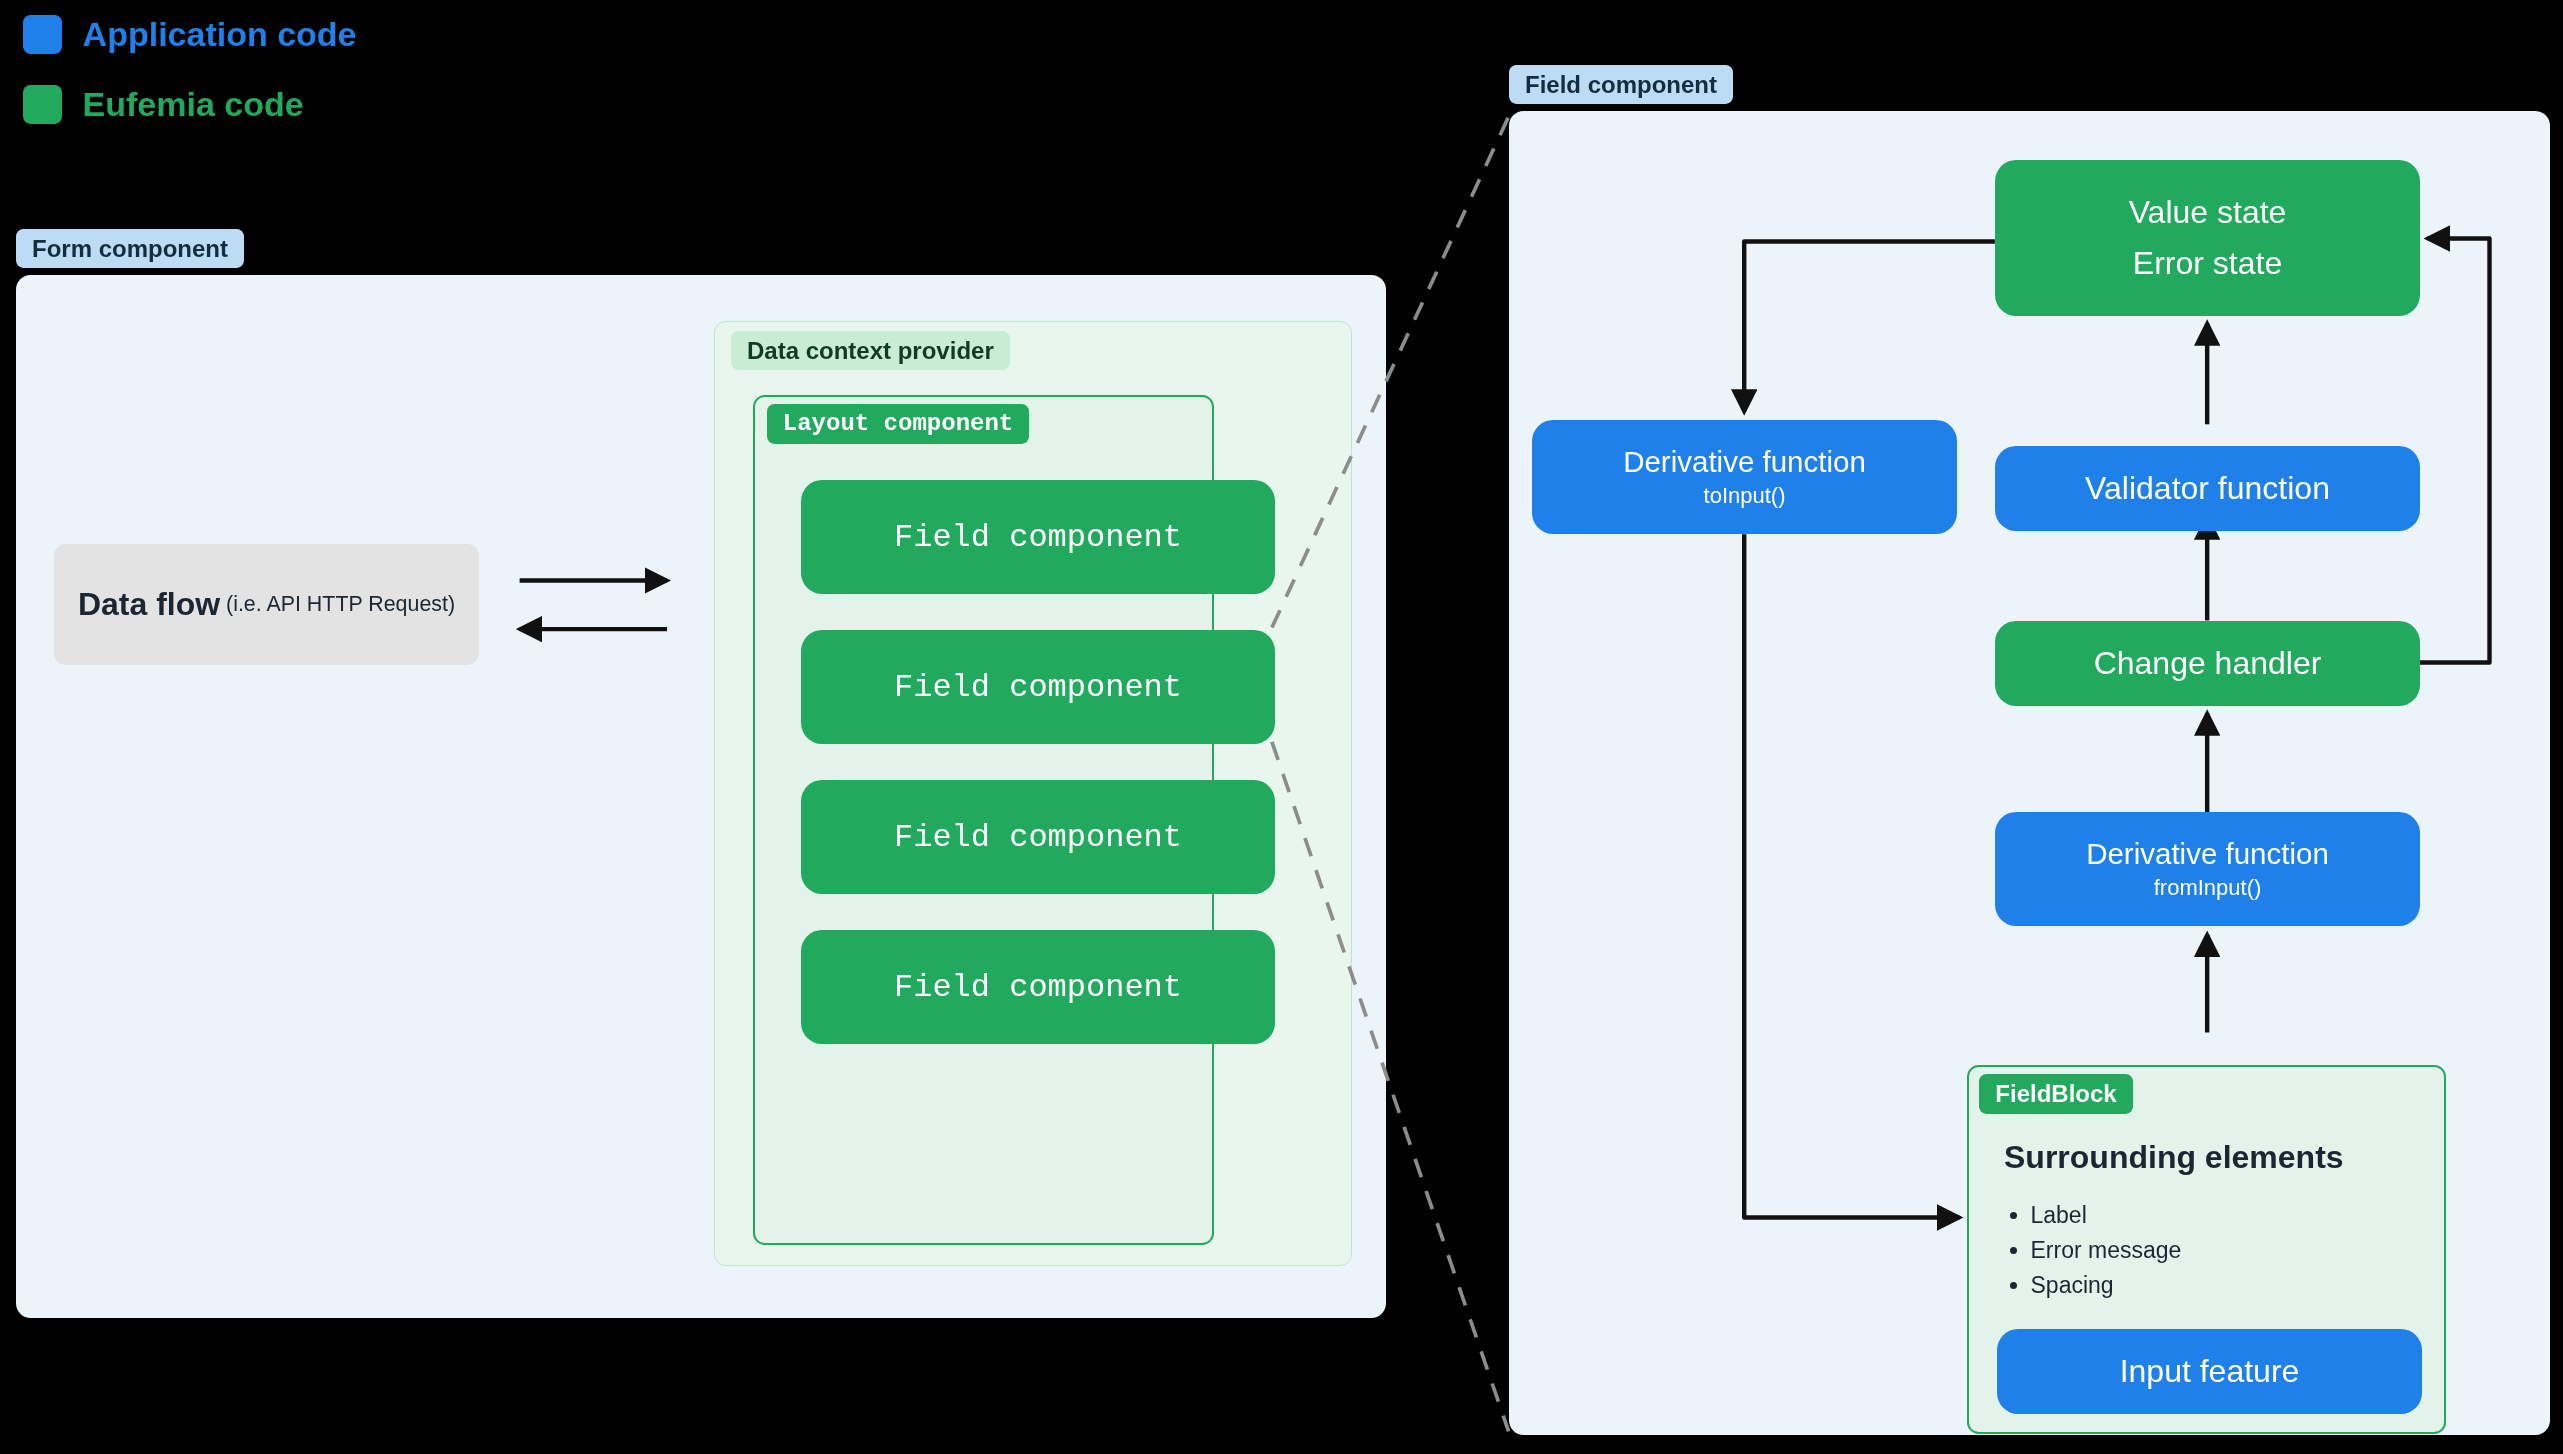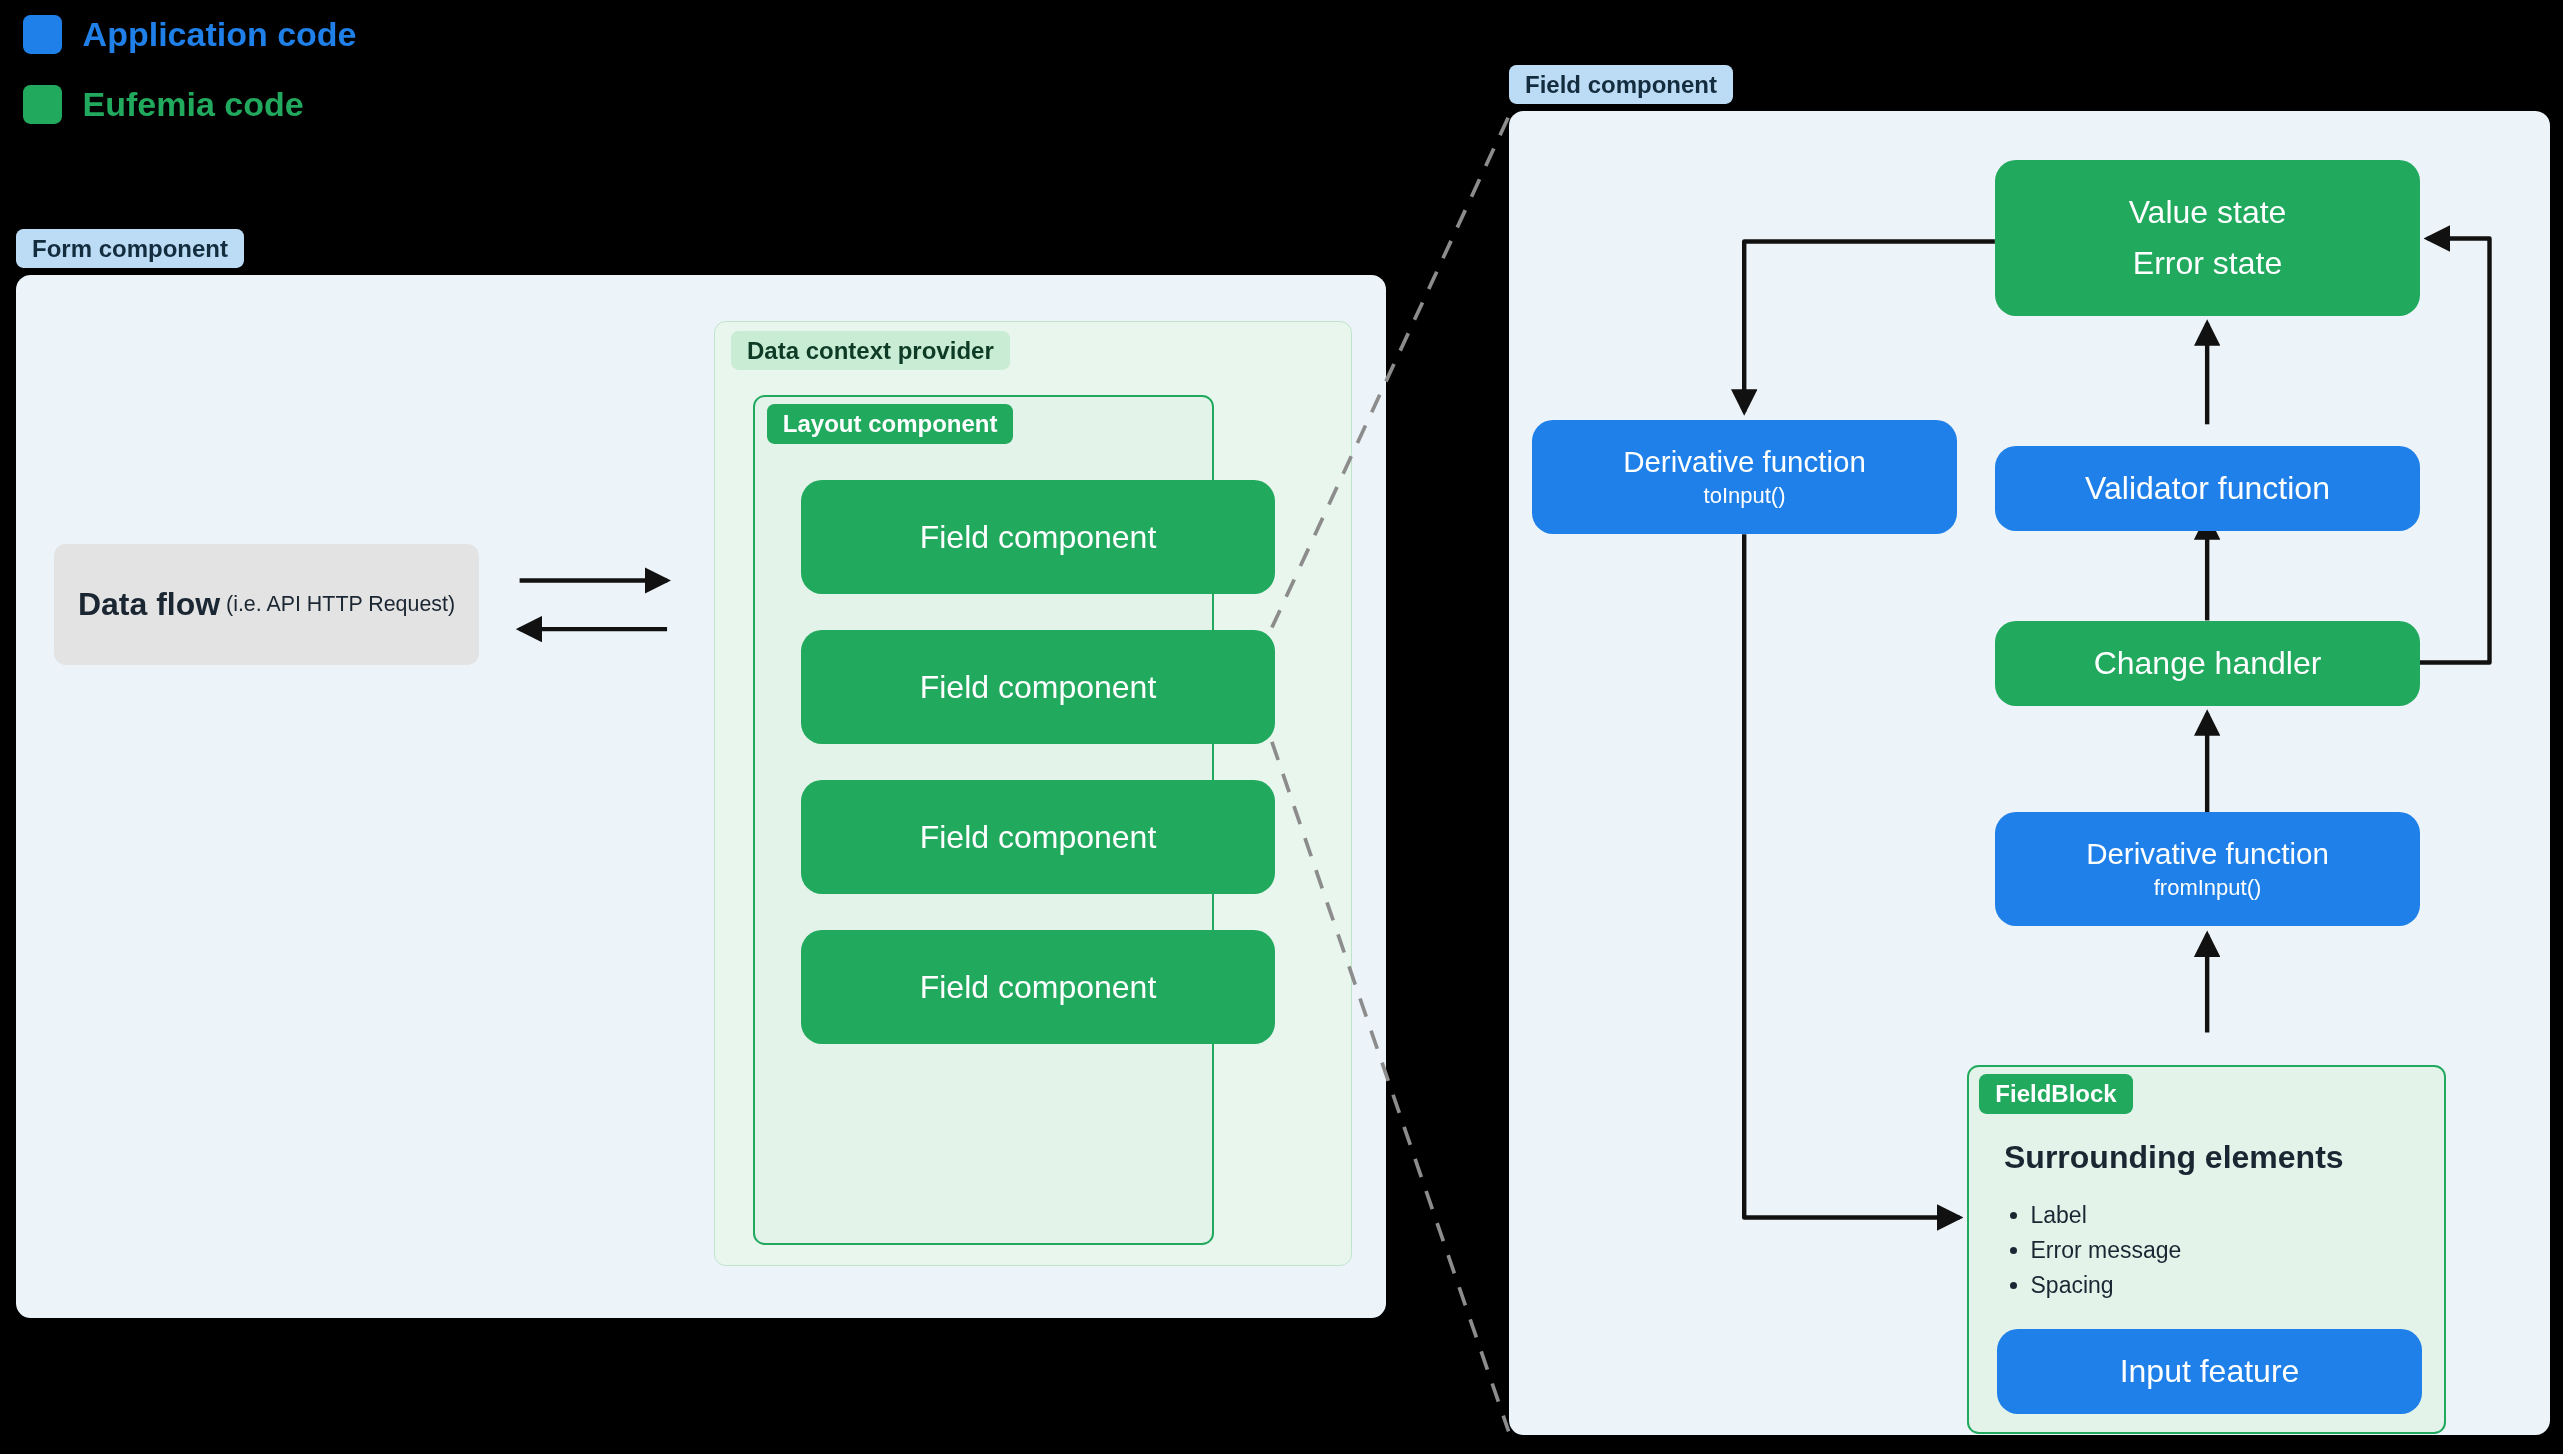--- a/index.html
+++ b/index.html
@@ -64,21 +64,21 @@
     background: var(--context_bg, #e9f6ee);
     border: 1.5px solid var(--context_border, #bfe4cb);
     border-radius: 11.8px; z-index: 3; box-sizing: border-box;
   }
   .context-pill { left: 16px; top: 8.8px; }
 
   .layout-box {
     position: absolute; left: 38px; top: 73px; width: 461px; height: 850px;
     background: var(--layout_bg, #e3f3e9);
     border: 2.2px solid var(--green, #21a95e);
-    border-radius: 11.8px; box-sizing: border-box;
+    border-radius: 11.8px; box-sizing: border-box; font-family: Liberation Mono, monospace;
   }
   .layout-pill { left: 11.8px; top: 7.4px; }
 
   .field-stack {
     position: absolute; left: 46px; top: 83px; width: 474px;
     display: flex; flex-direction: column; gap: 36px;
   }
   .field-node { height: 114px; }
 
   

